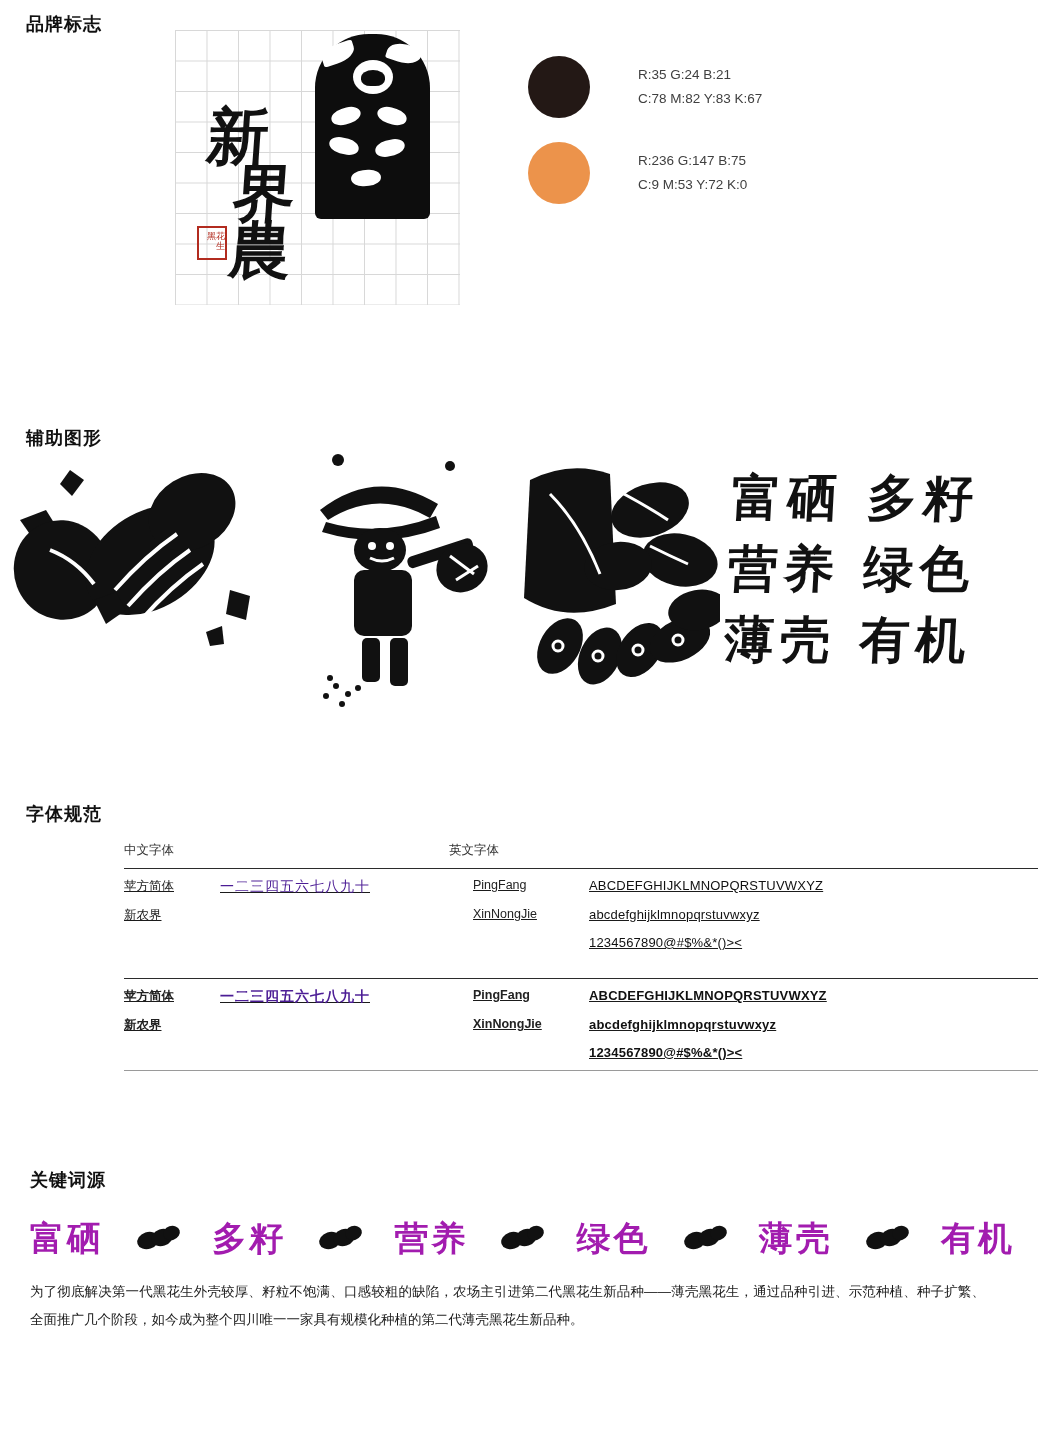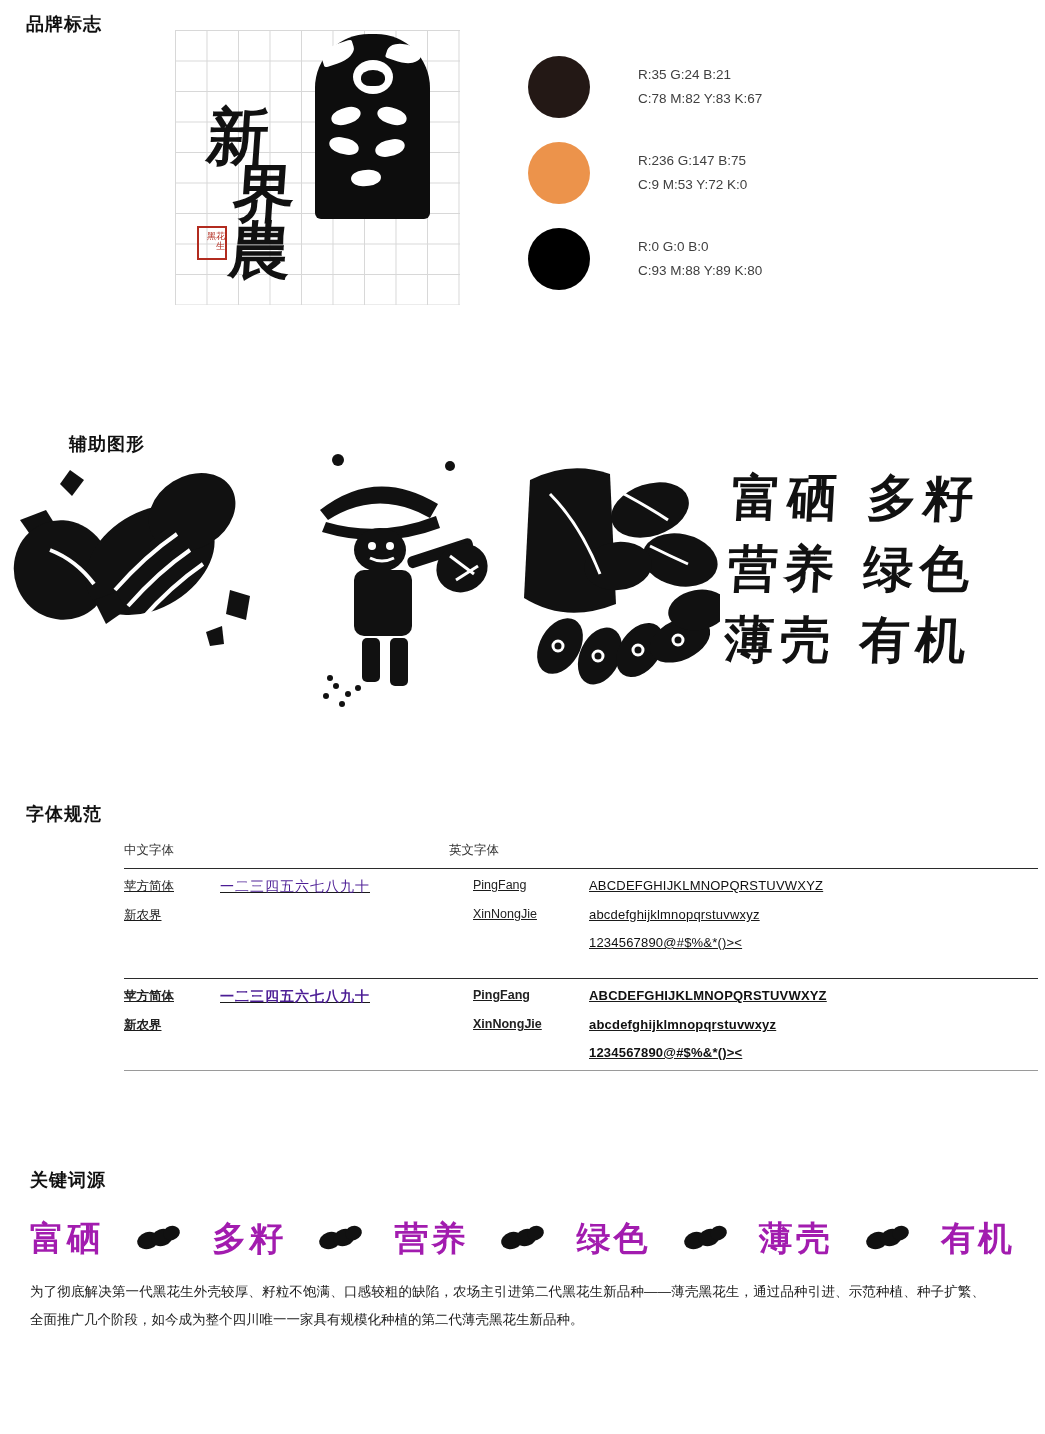--- a/index.html
+++ b/index.html
@@ -138,21 +138,21 @@
     color: #404040;
     font-family: "Liberation Sans", sans-serif;
   }
 
   
   #sec-aux {
     position: absolute;
     left: 0; top: 400px;
     width: 1045px; height: 360px;
   }
-  #sec-aux .section-title { position: absolute; left: 26px; top: 32px; margin-left: 43px; }
+  #sec-aux .section-title { position: absolute; left: 26px; top: 26px; }
 
   .aux-art { position: absolute; left: 10px; top: 50px; width: 710px; height: 270px; }
   .aux-words {
     position: absolute;
     left: 728px; top: 62px;
     width: 300px;
     font-family: "DejaVu Serif", serif;
     font-weight: bold;
     color: #111;
     font-size: 50px;
@@ -283,27 +283,20 @@
       <div class="swatch-txt">
         <div>R:35  G:24  B:21</div>
         <div>C:78  M:82  Y:83  K:67</div>
       </div>
     </div>
     <div class="swatch-row">
       <div class="swatch-dot" style="background:#ec934b"></div>
       <div class="swatch-txt">
         <div>R:236  G:147  B:75</div>
         <div>C:9  M:53  Y:72  K:0</div>
-      </div>
-    </div>
-    <div class="swatch-row">
-      <div class="swatch-dot" style="background:#000000"></div>
-      <div class="swatch-txt">
-        <div>R:0  G:0  B:0</div>
-        <div>C:93  M:88  Y:89  K:80</div>
       </div>
     </div>
   </div>
 </div>
 
 <div id="sec-aux">
   <div class="section-title">辅助图形</div>
 
   <div class="aux-art">
     <svg width="710" height="270" viewBox="0 0 710 270">

